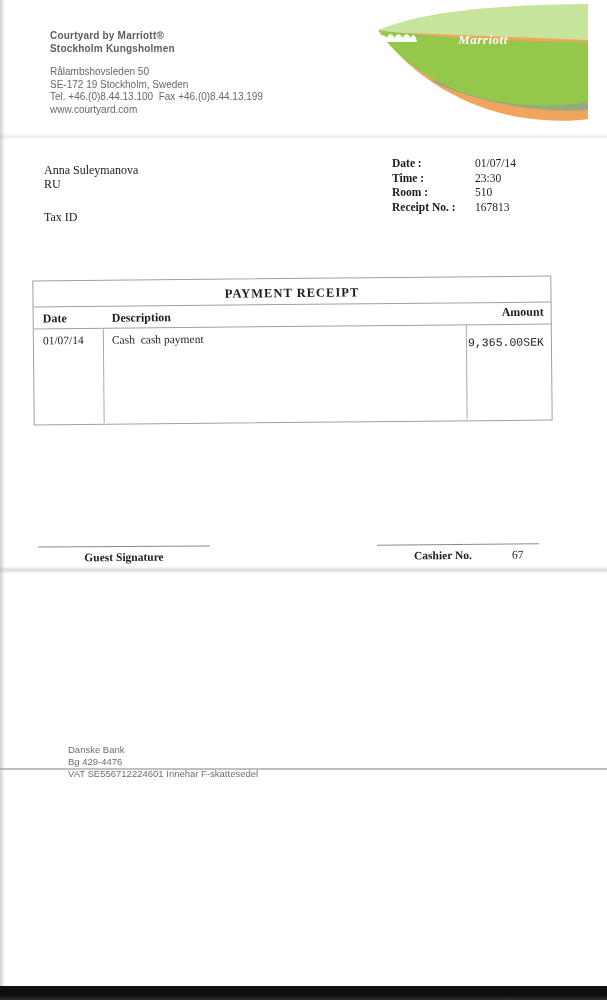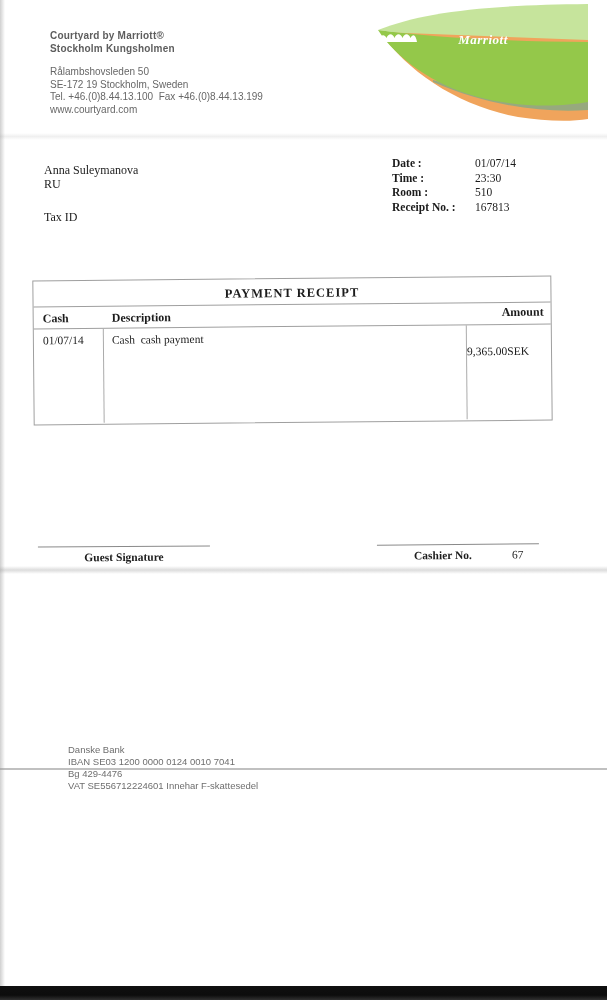--- a/index.html
+++ b/index.html
@@ -49,21 +49,21 @@
   .rtable-title{height:26px;border-bottom:1px solid #9f9f9f;text-align:center;
     font-weight:bold;font-size:12.5px;letter-spacing:1px;padding-top:7px;box-sizing:border-box;}
   .rtable-head{display:flex;height:22px;border-bottom:1px solid #9f9f9f;
     font-weight:bold;font-size:12px;box-sizing:border-box;}
   .hc-date{width:70px;padding:4px 0 0 9px;box-sizing:border-box;}
   .hc-desc{flex:1;padding:4px 0 0 8px;}
   .hc-amt{width:90px;text-align:right;padding:2px 7px 0 0;box-sizing:border-box;}
   .rtable-body{display:flex;height:94px;font-size:11.5px;}
   .bc-date{width:70px;border-right:1px solid #ababab;padding:5px 0 0 9px;box-sizing:border-box;}
   .bc-desc{flex:1;border-right:1px solid #ababab;padding:5px 0 0 8px;}
-  .bc-amt{width:84px;text-align:left;padding:20px 7px 0 0;box-sizing:border-box;}
+  .bc-amt{width:84px;text-align:right;padding:11px 7px 0 0;box-sizing:border-box;font-family:Liberation Mono, monospace;}
 
   
   .sig-guest{position:absolute;left:38px;top:546px;width:172px;border-top:1px solid #8a8a8a;
     text-align:center;font-weight:bold;font-size:11.5px;padding-top:4px;transform:rotate(-0.4deg);}
   .sig-cashier{position:absolute;left:377px;top:544px;width:162px;border-top:1px solid #8a8a8a;
     font-size:11.5px;padding-top:4px;transform:rotate(-0.5deg);display:flex;}
   .cashier-label{font-weight:bold;margin-left:37px;}
   .cashier-value{margin-left:40px;}
 
   
@@ -122,42 +122,41 @@
     </div>
     <div class="meta-row">
       <span class="meta-label">Receipt No. :</span>
       <span class="meta-value">167813</span>
     </div>
   </div>
 
   <div class="rtable">
     <div class="rtable-title">PAYMENT RECEIPT</div>
     <div class="rtable-head">
-      <div class="hc-date">Cash</div>
+      <div class="hc-date">Date</div>
       <div class="hc-desc">Description</div>
       <div class="hc-amt">Amount</div>
     </div>
     <div class="rtable-body">
       <div class="bc-date">01/07/14</div>
       <div class="bc-desc">Cash&nbsp; cash payment</div>
       <div class="bc-amt">9,365.00SEK</div>
     </div>
   </div>
 
   <div class="sig-guest">
     <span>Guest Signature</span>
   </div>
   <div class="sig-cashier">
     <span class="cashier-label">Cashier No.</span>
     <span class="cashier-value">67</span>
   </div>
 
   <div class="bank-block">
     <div>Danske Bank</div>
-    <div>IBAN SE03 1200 0000 0124 0010 7041</div>
     <div>Bg 429-4476</div>
     <div>VAT SE556712224601 Innehar F-skattesedel</div>
   </div>
 
   <div class="fold fold-a"></div>
   <div class="fold fold-b"></div>
   <div class="fold fold-c"></div>
   <div class="edge-left"></div>
   <div class="scan-bottom"></div>
 

